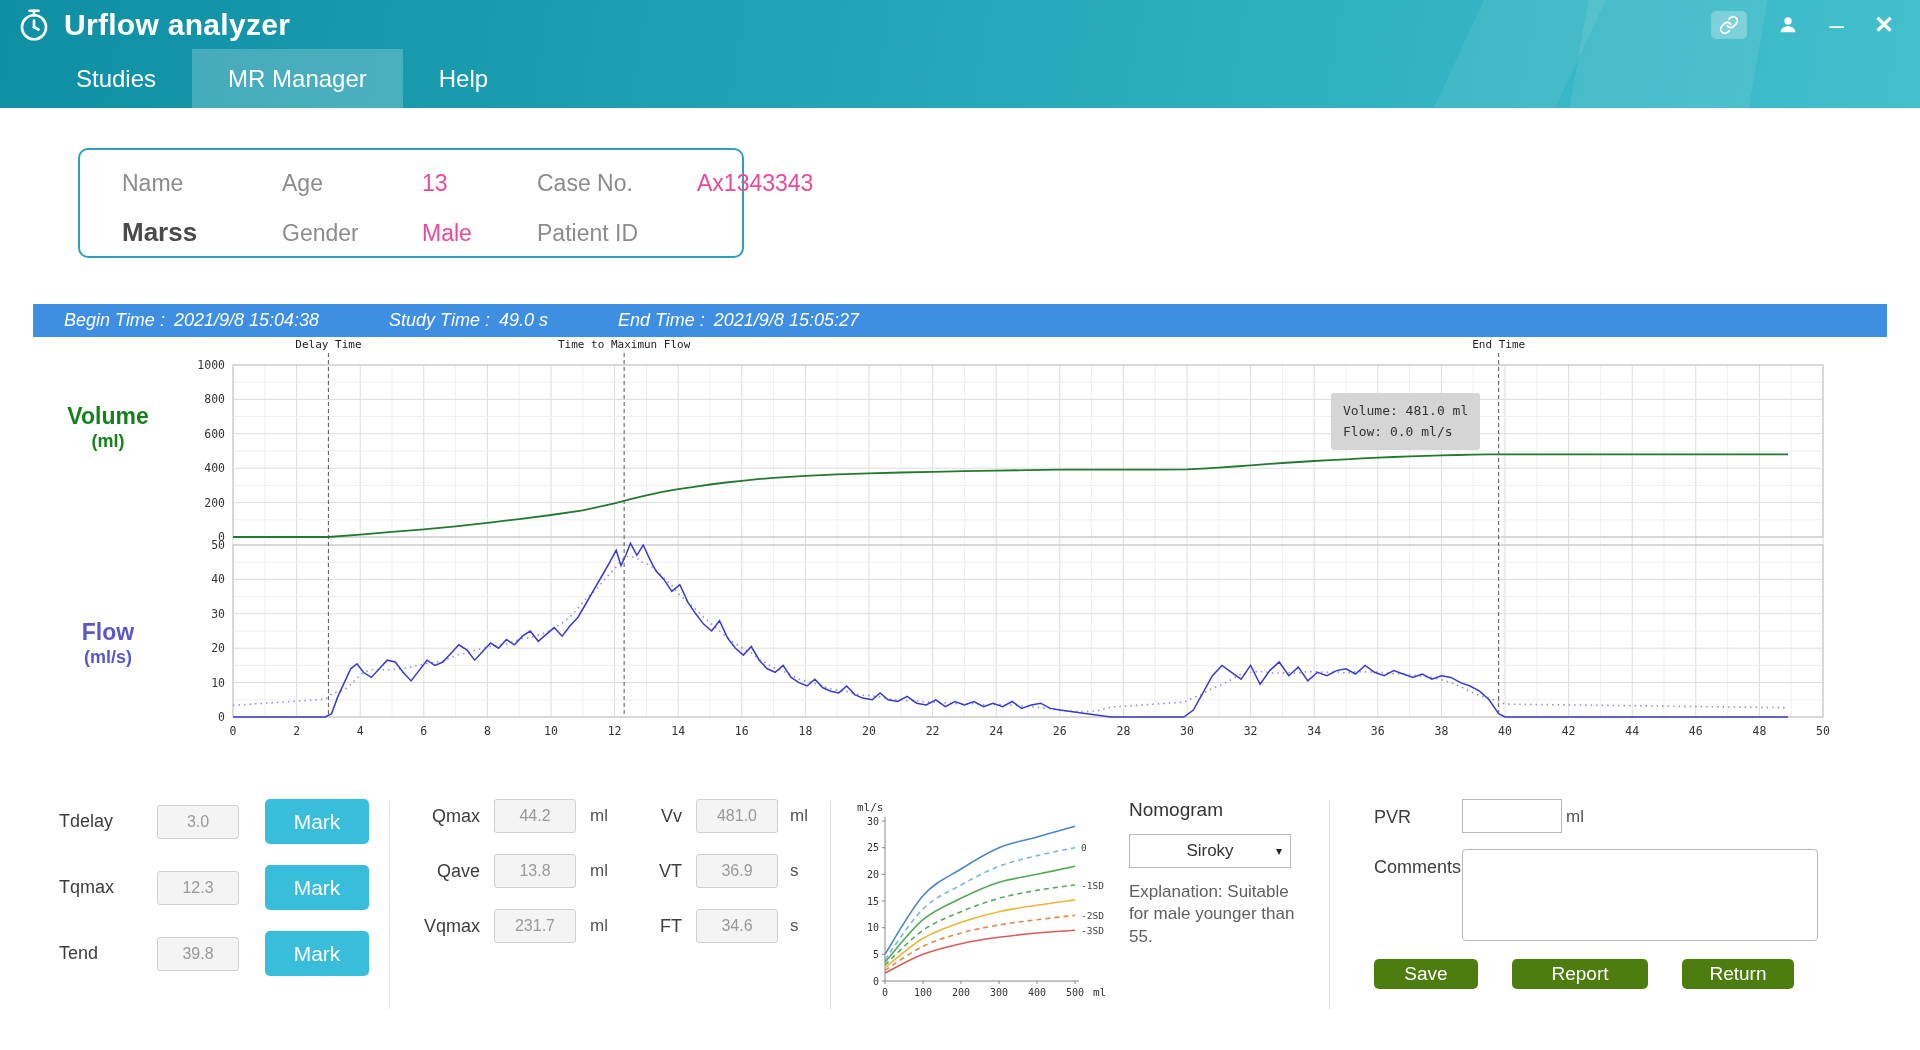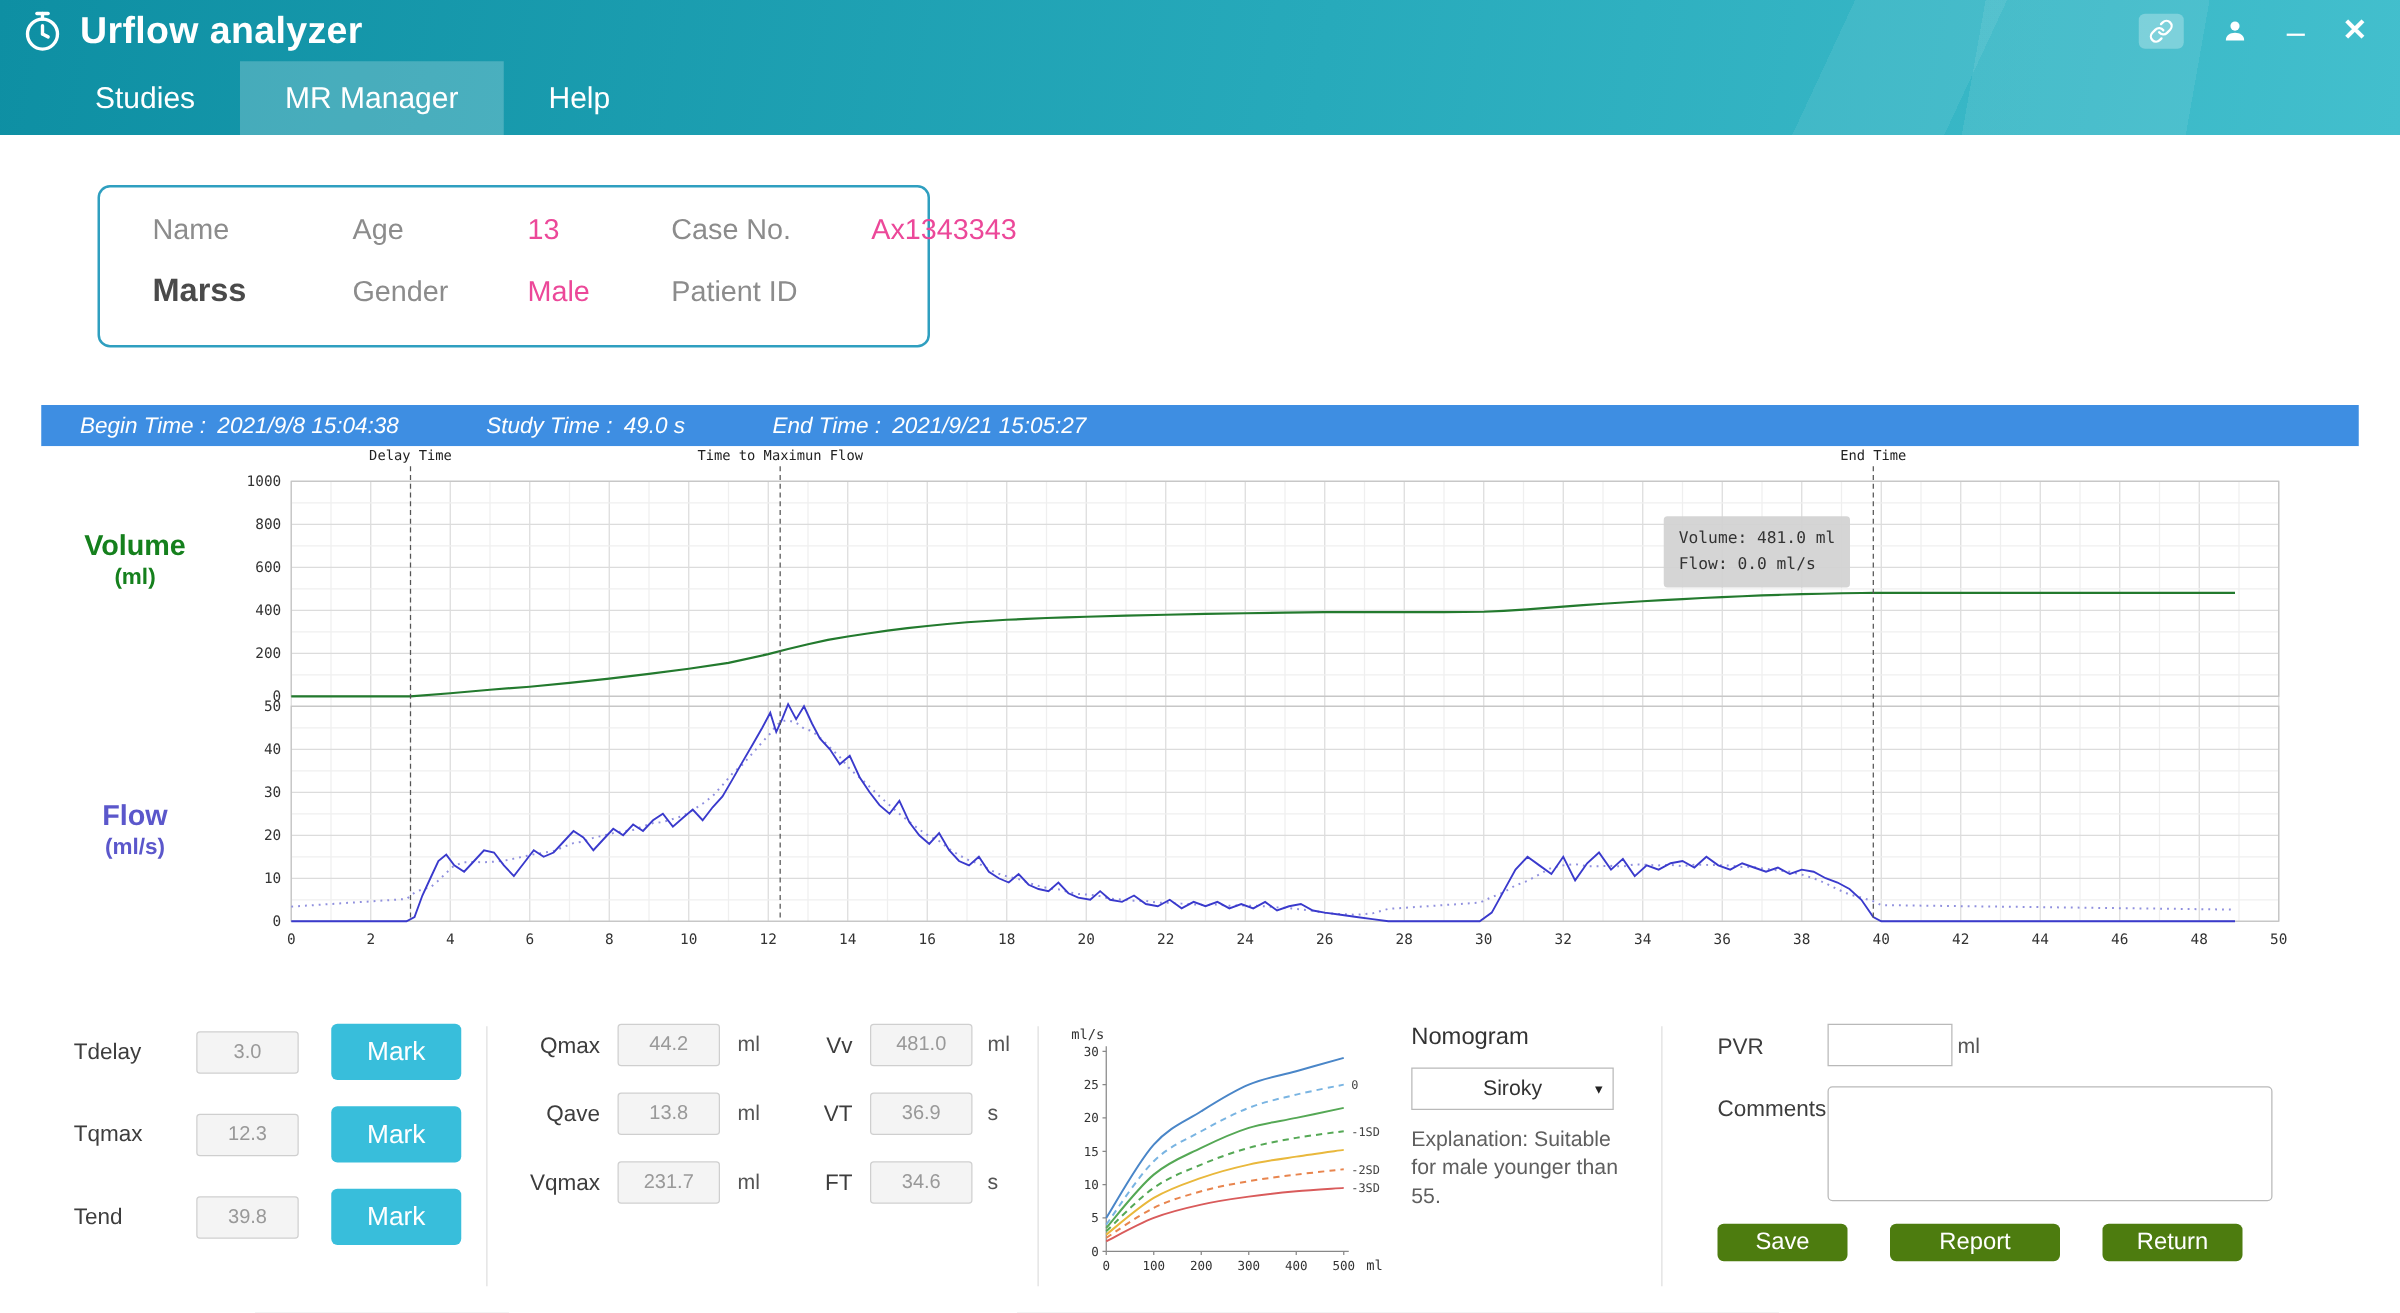--- a/index.html
+++ b/index.html
@@ -18,21 +18,21 @@
   .wc{color:#fff;display:flex;align-items:center;justify-content:center;cursor:pointer;}
   .wc.link{background:rgba(255,255,255,.28);border-radius:5px;padding:4px 8px;}
   .wc.min{font-size:26px;line-height:20px;}
   .wc.close{font-size:24px;font-weight:bold;}
   .menubar{height:59px;display:flex;align-items:stretch;padding:0 40px;position:relative;z-index:2;}
   .menu-item{display:flex;align-items:center;padding:0 36px;color:#fff;font-size:24px;cursor:pointer;}
   .menu-item.active{background:rgba(255,255,255,.22);}
 
   
   .patient-card{margin:40px 0 0 78px;width:610px;border:2px solid #2f9fc0;border-radius:10px;
-     padding:20px 10px 28px 42px;display:grid;grid-template-columns:160px 140px 115px 160px auto;
+     padding:20px 10px 8px 42px;display:grid;grid-template-columns:160px 140px 115px 160px auto;
      row-gap:20px;font-size:23px;align-items:baseline;}
   .p-label{color:#8c8c8c;}
   .p-value{color:#ec4899;}
   .p-name{color:#4a4a4a;font-weight:bold;font-size:26px;}
 
   
   .timebar{margin:46px 33px 0 33px;height:33px;background:#3e8ee2;color:#fff;display:flex;
      align-items:center;padding-left:31px;font-size:18px;font-style:italic;}
   .tb-label{margin-right:9px;}
   .tb-value{margin-right:70px;}
@@ -143,21 +143,21 @@
     <span class="p-label">Patient ID</span>
     <span class="p-value"></span>
   </div>
 
   <div class="timebar">
     <span class="tb-label">Begin Time :</span>
     <span class="tb-value">2021/9/8 15:04:38</span>
     <span class="tb-label">Study Time :</span>
     <span class="tb-value">49.0 s</span>
     <span class="tb-label">End Time :</span>
-    <span class="tb-value">2021/9/21 15:05:27</span>
+    <span class="tb-value">2021/9/8 15:05:27</span>
   </div>
 
   <div class="chart-wrap">
     <div class="axis-col">
       <div class="axis-label vol-label">
         <span class="big">Volume</span>
         <span class="unit">(ml)</span>
       </div>
       <div class="axis-label flow-label">
         <span class="big">Flow</span>

